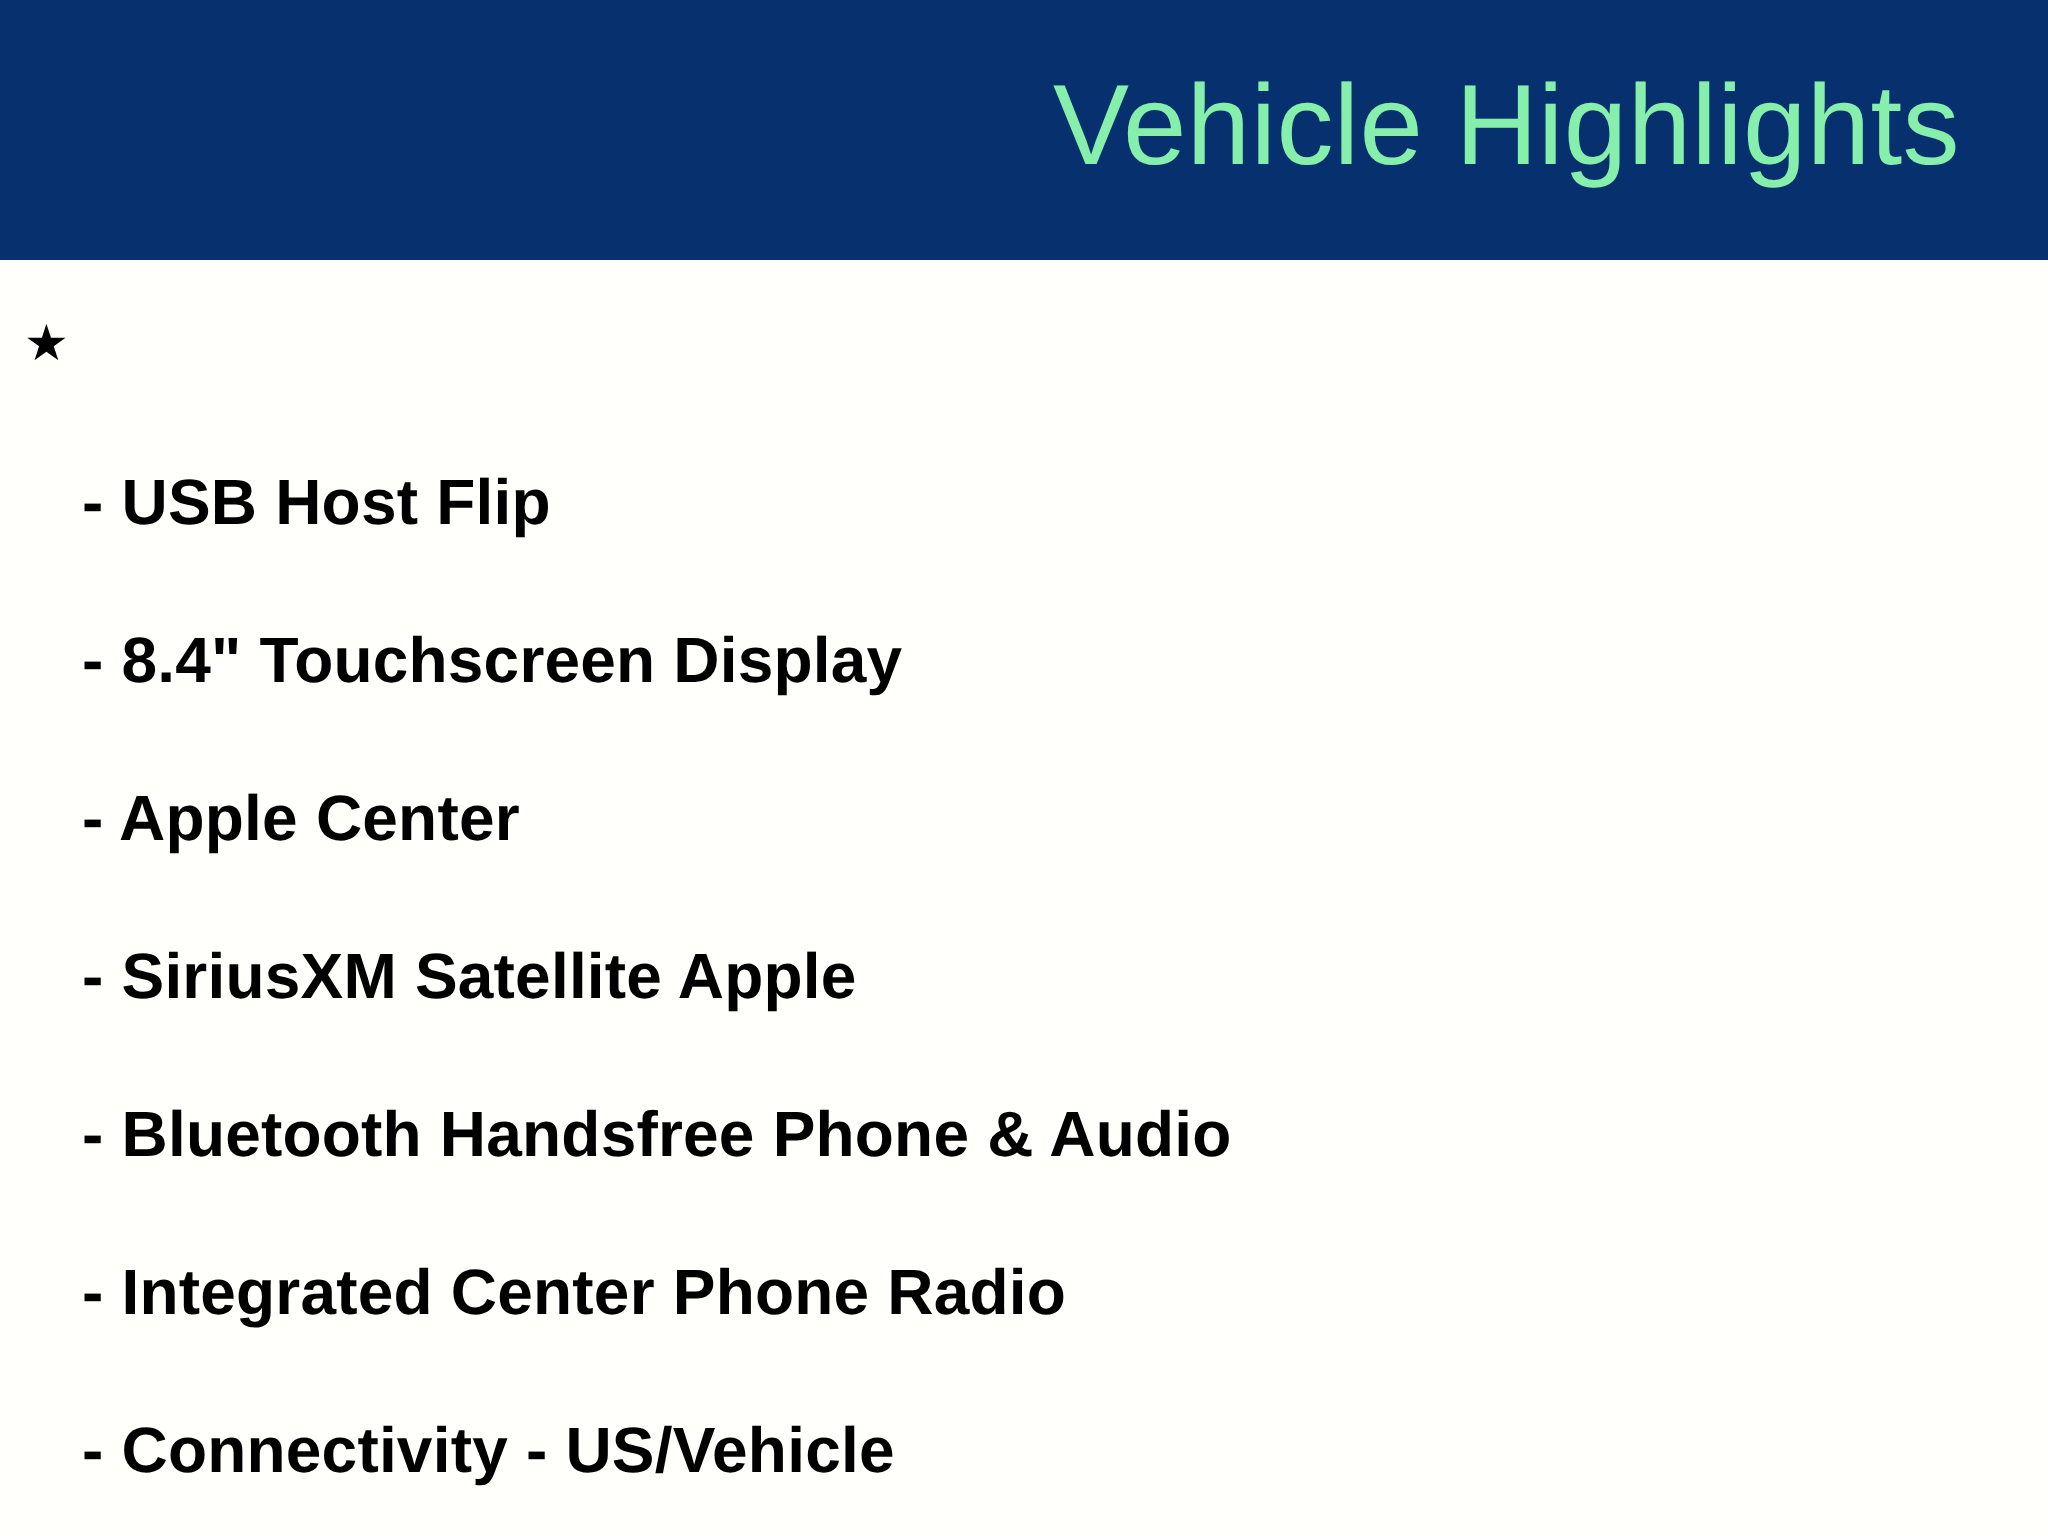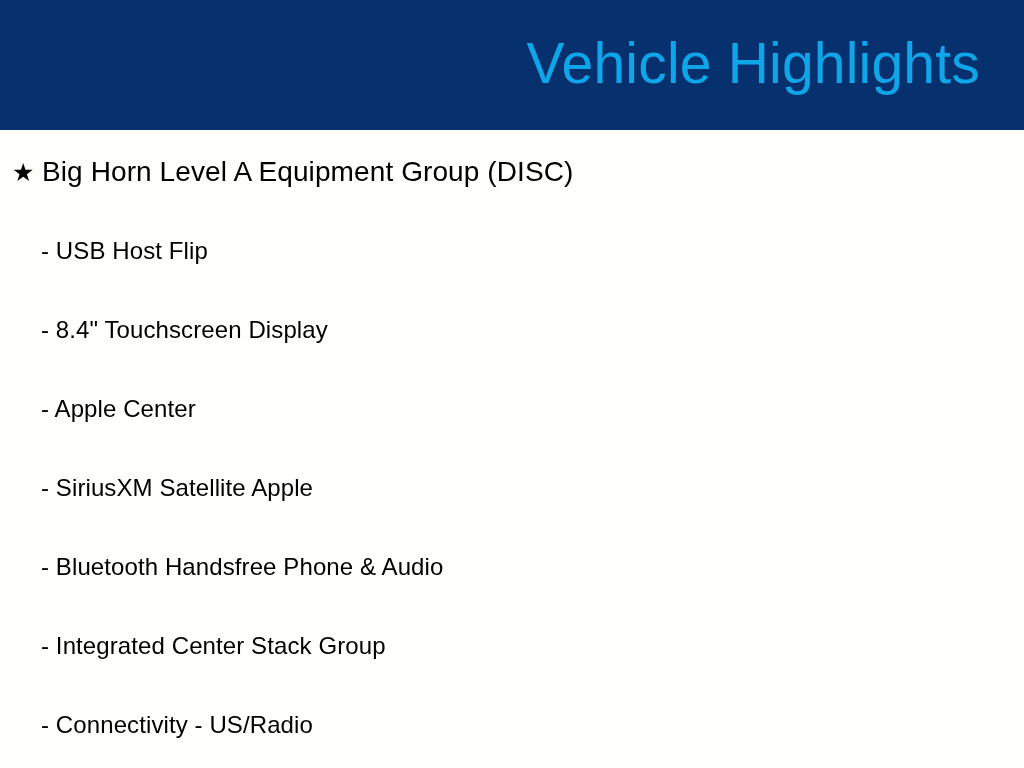--- a/index.html
+++ b/index.html
@@ -36,21 +36,21 @@
 
   #slide-title {
     position: absolute;
     right: 44px;
     top: 28px;
     margin: 0;
     font-family: "Liberation Sans", "DejaVu Sans", sans-serif;
     font-weight: normal;
     font-size: 57px;
     line-height: 70px;
-    color: #0ea5e9;
+    color: #86efac;
     letter-spacing: 0.2px;
     white-space: nowrap;
     text-align: right;
   }
 
   
   #body-content {
     position: absolute;
     left: 0;
     top: 130px;
@@ -88,37 +88,37 @@
   .line-text {
     font-family: "Liberation Sans", "DejaVu Sans", sans-serif;
     font-size: 28px;
     line-height: 34px;
     color: #000000;
     letter-spacing: 0.1px;
     flex: 0 0 auto;
   }
 
   .line-text.sub {
-    font-size: 24px;
+    font-size: 32px;
+    font-weight: bold;
   }
 </style>
 </head>
 <body>
 
 <div id="slide">
 
   <div id="header-band">
     <h1 id="slide-title">Vehicle Highlights</h1>
   </div>
 
   <div id="body-content">
 
     <div class="bullet-line level-1" style="top:22px;">
       <span class="star-marker">★</span>
-      <span class="line-text">Big Horn Level A Equipment Group (DISC)</span>
     </div>
 
     <div class="bullet-line level-2" style="top:101px;">
       <span class="line-text sub">- USB Host Flip</span>
     </div>
 
     <div class="bullet-line level-2" style="top:180px;">
       <span class="line-text sub">- 8.4" Touchscreen Display</span>
     </div>
 
@@ -128,21 +128,21 @@
 
     <div class="bullet-line level-2" style="top:338px;">
       <span class="line-text sub">- SiriusXM Satellite Apple</span>
     </div>
 
     <div class="bullet-line level-2" style="top:417px;">
       <span class="line-text sub">- Bluetooth Handsfree Phone &amp; Audio</span>
     </div>
 
     <div class="bullet-line level-2" style="top:496px;">
-      <span class="line-text sub">- Integrated Center Stack Group</span>
+      <span class="line-text sub">- Integrated Center Phone Radio</span>
     </div>
 
     <div class="bullet-line level-2" style="top:575px;">
-      <span class="line-text sub">- Connectivity - US/Radio</span>
+      <span class="line-text sub">- Connectivity - US/Vehicle</span>
     </div>
 
   </div>
 </div>
 
 </body></html>

